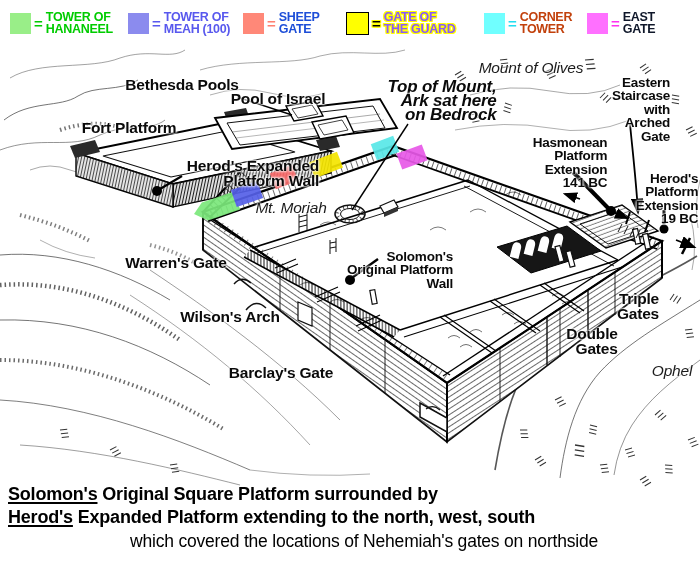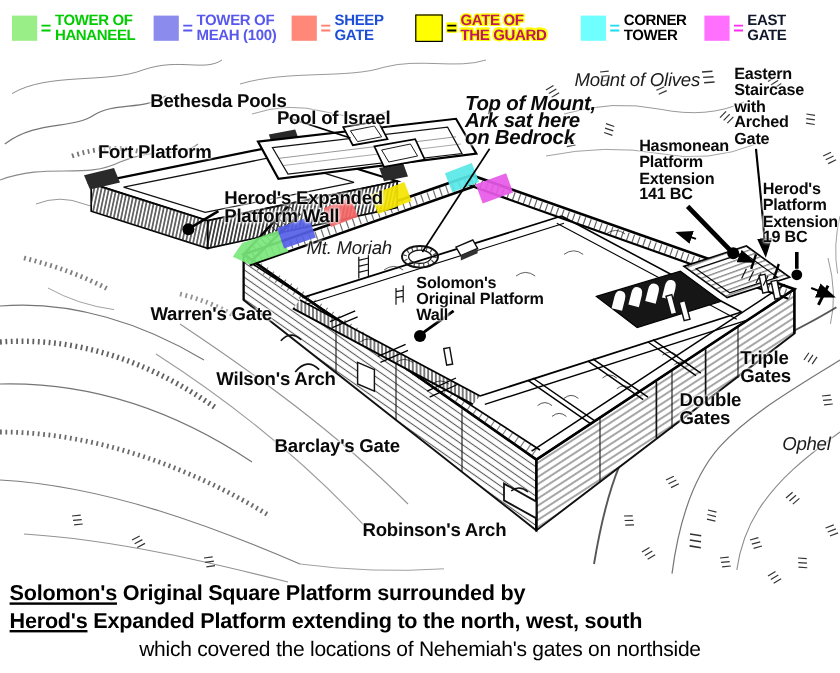--- a/index.html
+++ b/index.html
@@ -10,30 +10,30 @@
   .li{position:absolute;top:12px;display:flex;align-items:center;gap:3px;}
   .sw{display:inline-block;width:21px;height:21px;flex:0 0 auto;}
   .li.hl .sw{border:1px solid #000;}
   .eq{font-weight:bold;font-size:15px;line-height:15px;}
   .lt{font-weight:bold;font-size:12.5px;line-height:11.5px;white-space:pre-line;
       letter-spacing:-0.3px;}
   .li.hl .lt,.li.hl .eq{text-shadow:1px 1px 0 #ffff00,-1px -1px 0 #ffff00,1px -1px 0 #ffff00,
       -1px 1px 0 #ffff00,0 1px 0 #ffff00,0 -1px 0 #ffff00,1px 0 0 #ffff00,-1px 0 0 #ffff00;}
   
   .lbl{position:absolute;transform:translateX(-50%);font-weight:bold;font-size:15.5px;
-       line-height:15px;color:#0a0a0a;white-space:pre-line;text-align:left;
+       line-height:15px;color:#0a0a0a;white-space:pre-line;text-align:right;
        letter-spacing:-0.2px;text-shadow:0 0 3px #fff,0 0 3px #fff,0 0 2px #fff;}
-  .lbl.sm{font-size:13.5px;line-height:13.4px;}
+  .lbl.sm{font-size:13.5px;line-height:13.4px;margin-top:21px;}
   .lbl.it{font-style:italic;font-weight:normal;color:#1c1c1c;}
   .lbl.bi{font-style:italic;font-weight:bold;font-size:17px;line-height:14px;}
   
   .cap{position:absolute;color:#000;letter-spacing:-0.2px;white-space:nowrap;}
   .cap.b{font-weight:bold;font-size:18px;}
   .cap .u{text-decoration:underline;text-decoration-thickness:2px;text-underline-offset:2px;}
-  .cap.r{font-weight:normal;font-size:17.5px;transform:translateX(-50%);}
+  .cap.r{font-weight:normal;font-size:17.5px;transform:translateX(-50%);margin-left:14px;}
 </style>
 </head>
 <body>
 
 <div class="stage">
 
 <svg class="art" width="700" height="561" viewBox="0 0 700 561">
   <defs>
     <marker id="ah" markerWidth="9" markerHeight="7" refX="7.5" refY="3.5" orient="auto">
       <path d="M0,0 L9,3.5 L0,7 Z" fill="#000"></path>
@@ -292,27 +292,27 @@
     </div>
     <div class="li" style="left:243px">
       <span class="sw" style="background-color: rgb(255, 136, 120);"></span>
       <span class="eq" style="color: rgb(255, 128, 112);">=</span>
       <span class="lt" style="color: #1d4ed8;">SHEEP
 GATE</span>
     </div>
     <div class="li hl" style="left:346px">
       <span class="sw" style="background-color: rgb(255, 255, 0);"></span>
       <span class="eq" style="color: rgb(0, 0, 0);">=</span>
-      <span class="lt" style="color: #be185d;">GATE OF
+      <span class="lt" style="color: #8b5cf6;">GATE OF
 THE GUARD</span>
     </div>
     <div class="li" style="left:484px">
       <span class="sw" style="background-color: rgb(112, 255, 255);"></span>
       <span class="eq" style="color: rgb(34, 221, 240);">=</span>
-      <span class="lt" style="color: #000000;">CORNER
+      <span class="lt" style="color: #c2410c;">CORNER
 TOWER</span>
     </div>
     <div class="li" style="left:587px">
       <span class="sw" style="background-color: rgb(255, 112, 255);"></span>
       <span class="eq" style="color: rgb(255, 48, 240);">=</span>
       <span class="lt" style="color: #0f172a;">EAST
 GATE</span>
     </div>
   </div>
 
@@ -335,21 +335,20 @@
   <div class="lbl sm" style="left:667px;top:151px">Herod's
 Platform
 Extension
 19 BC</div>
   <div class="lbl" style="left:253px;top:158px">Herod's Expanded
 Platform Wall</div>
   <div class="lbl it" style="left:291px;top:200px">Mt. Moriah</div>
   <div class="lbl" style="left:176px;top:255px">Warren's Gate</div>
   <div class="lbl" style="left:230px;top:309px">Wilson's Arch</div>
   <div class="lbl" style="left:281px;top:365px">Barclay's Gate</div>
-  <div class="lbl" style="left:362px;top:435px">Robinson's Arch</div>
   <div class="lbl sm" style="left:400px;top:229px">Solomon's
 Original Platform
 Wall</div>
   <div class="lbl" style="left:638px;top:291px">Triple
 Gates</div>
   <div class="lbl" style="left:592px;top:326px">Double
 Gates</div>
   <div class="lbl it" style="left:672px;top:363px">Ophel</div>
 
   <div class="cap b" style="left:8px;top:484px"><span class="u">Solomon's</span><span> Original Square Platform surrounded by</span></div>

